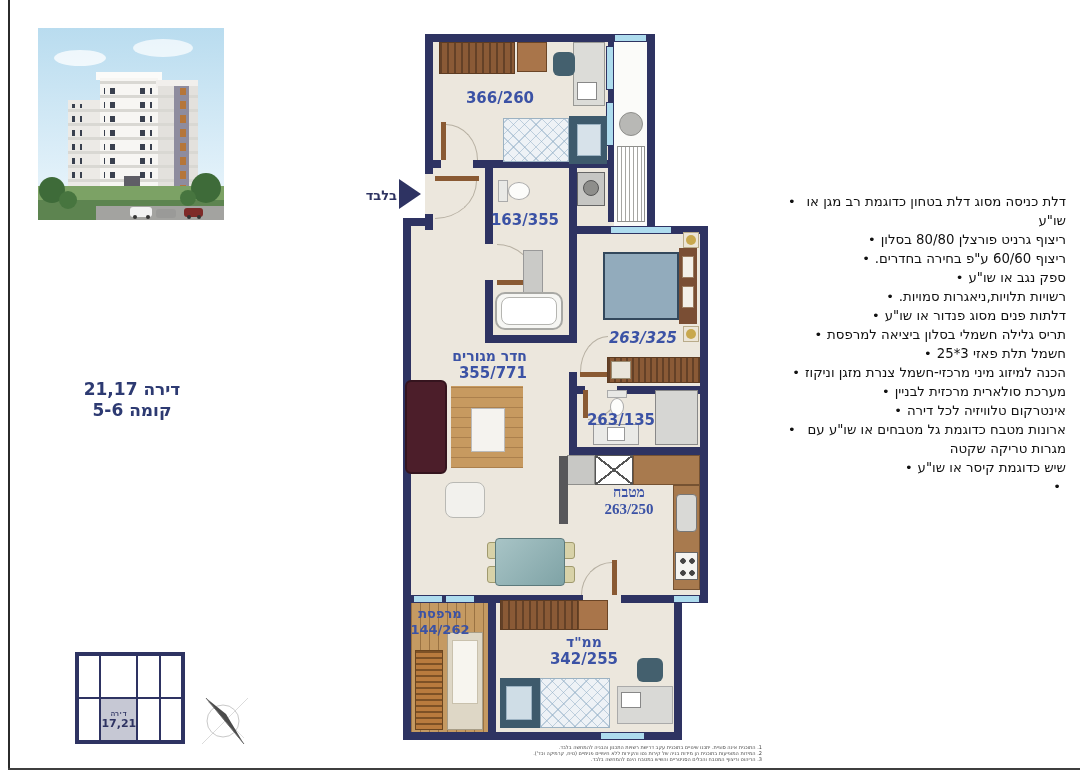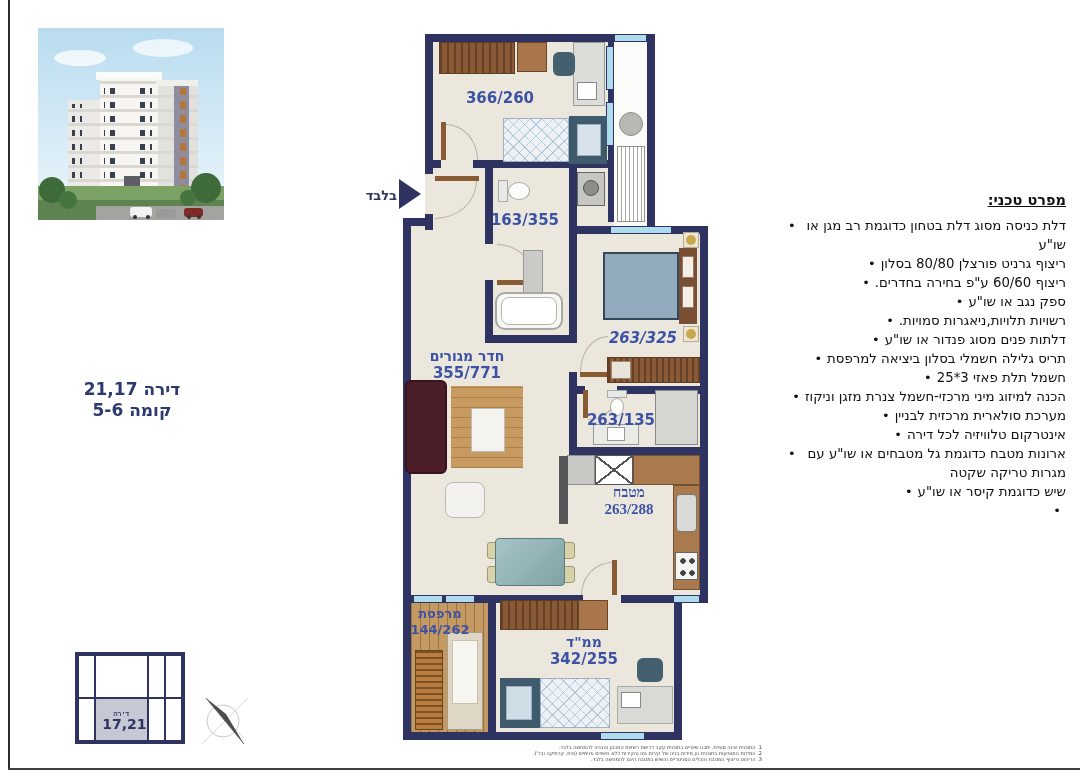--- a/index.html
+++ b/index.html
@@ -36,21 +36,21 @@
   .entr-arrow{position:absolute;width:0;height:0;border-top:15px solid transparent;
               border-bottom:15px solid transparent;border-left:22px solid #2e3362;}
   .entr-label{position:absolute;color:#2e3362;font-size:13px;font-weight:bold;text-align:right;direction:rtl;}
   
   .ugrid{position:absolute;left:75px;top:652px;width:110px;height:92px;display:grid;
          grid-template-columns:repeat(4,1fr);grid-template-rows:repeat(2,1fr);
          border:3px solid #2e3362;box-sizing:border-box;background:#fff;}
   .ugrid>div{border:1.3px solid #2e3362;display:flex;flex-direction:column;align-items:center;justify-content:center;}
   .ucell-hl{background:#c6c8d4;color:#2e3362;font-weight:bold;direction:rtl;}
   .ucell-hl .l1{font-size:6.5px;line-height:8px;font-family:Liberation Mono, monospace;}
-  .ucell-hl .l2{font-size:14px;line-height:10px;padding-left:6px;}
+  .ucell-hl .l2{font-size:11px;line-height:10px;}
   
   .foot{position:absolute;left:420px;top:744px;width:342px;direction:rtl;text-align:right;
         color:#444;font-size:5px;line-height:6.2px;}
 </style>
 </head>
 <body>
 
 <div class="sheet">
 
   <div class="rule-v"></div>
@@ -244,41 +244,40 @@
     <div class="fur" style="left:145px;top:660px;width:40px;height:50px;background:#3e5a6c;"></div>
     <div class="fur" style="left:151px;top:668px;width:26px;height:34px;background:#cfdde6;border:1px solid #9cb2c2;"></div>
     <div class="fur" style="left:185px;top:660px;width:70px;height:50px;background:#eef2f6;border:1px solid #9cb2c2;background-image:repeating-linear-gradient(45deg,rgba(140,170,195,.5) 0 1px,transparent 1px 8px),repeating-linear-gradient(-45deg,rgba(140,170,195,.5) 0 1px,transparent 1px 8px);"></div>
     <div class="fur" style="left:262px;top:668px;width:56px;height:38px;background:#d9d9d6;border:1px solid #aaa;"></div>
     <div class="fur" style="left:282px;top:640px;width:26px;height:24px;background:#44606e;border-radius:6px;"></div>
     <div class="fur" style="left:266px;top:674px;width:20px;height:16px;background:#ffffff;border:1px solid #888;"></div>
 
     <div class="rl" style="left:100px;top:72px;width:90px;"><span>366/260</span></div>
     <div class="rl" style="left:128px;top:194px;width:84px;"><span>163/355</span></div>
     <div class="rl" style="left:246px;top:312px;width:84px;font-style:italic;"><span>263/325</span></div>
-    <div class="rl" style="left:66px;top:330px;width:92px;">
+    <div class="rl" style="left:80px;top:330px;width:92px;text-align:right;">
       <div class="rname">חדר מגורים</div>
       <div>355/771</div>
     </div>
     <div class="rl" style="left:224px;top:394px;width:84px;"><span>263/135</span></div>
     <div class="rl" style="left:234px;top:466px;width:80px;font-family:Liberation Serif, serif;">
       <div class="rname">מטבח</div>
-      <div>263/288</div>
+      <div>263/250</div>
     </div>
     <div class="rl" style="left:52px;top:588px;width:66px;font-size:13px;line-height:16px;">
       <div class="rname" style="font-size:13px;">מרפסת</div>
       <div>144/262</div>
     </div>
     <div class="rl" style="left:184px;top:616px;width:90px;">
       <div class="rname">ממ"ד</div>
       <div>342/255</div>
     </div>
   </div>
 
   <div class="specs">
-    <div class="spec-title">מפרט טכני:</div>
     <div class="spec-item"><span class="bullet">•</span><span>דלת כניסה מסוג דלת בטחון כדוגמת רב מגן או שו"ע</span></div>
     <div class="spec-item"><span class="bullet">•</span><span>ריצוף גרניט פורצלן 80/80 בסלון</span></div>
     <div class="spec-item"><span class="bullet">•</span><span>ריצוף 60/60 ע"פ בחירה בחדרים.</span></div>
     <div class="spec-item"><span class="bullet">•</span><span>ספק נגב או שו"ע</span></div>
     <div class="spec-item"><span class="bullet">•</span><span>רשויות תלויות,ניאגרות סמויות.</span></div>
     <div class="spec-item"><span class="bullet">•</span><span>דלתות פנים מסוג פנדור או שו"ע</span></div>
     <div class="spec-item"><span class="bullet">•</span><span>תריס גלילה חשמלי בסלון ביציאה למרפסת</span></div>
     <div class="spec-item"><span class="bullet">•</span><span>חשמל תלת פאזי 3*25</span></div>
     <div class="spec-item"><span class="bullet">•</span><span>הכנה למיזוג מיני מרכזי-חשמל צנרת מזגן וניקוז</span></div>
     <div class="spec-item"><span class="bullet">•</span><span>מערכת סולארית מרכזית לבניין</span></div>

